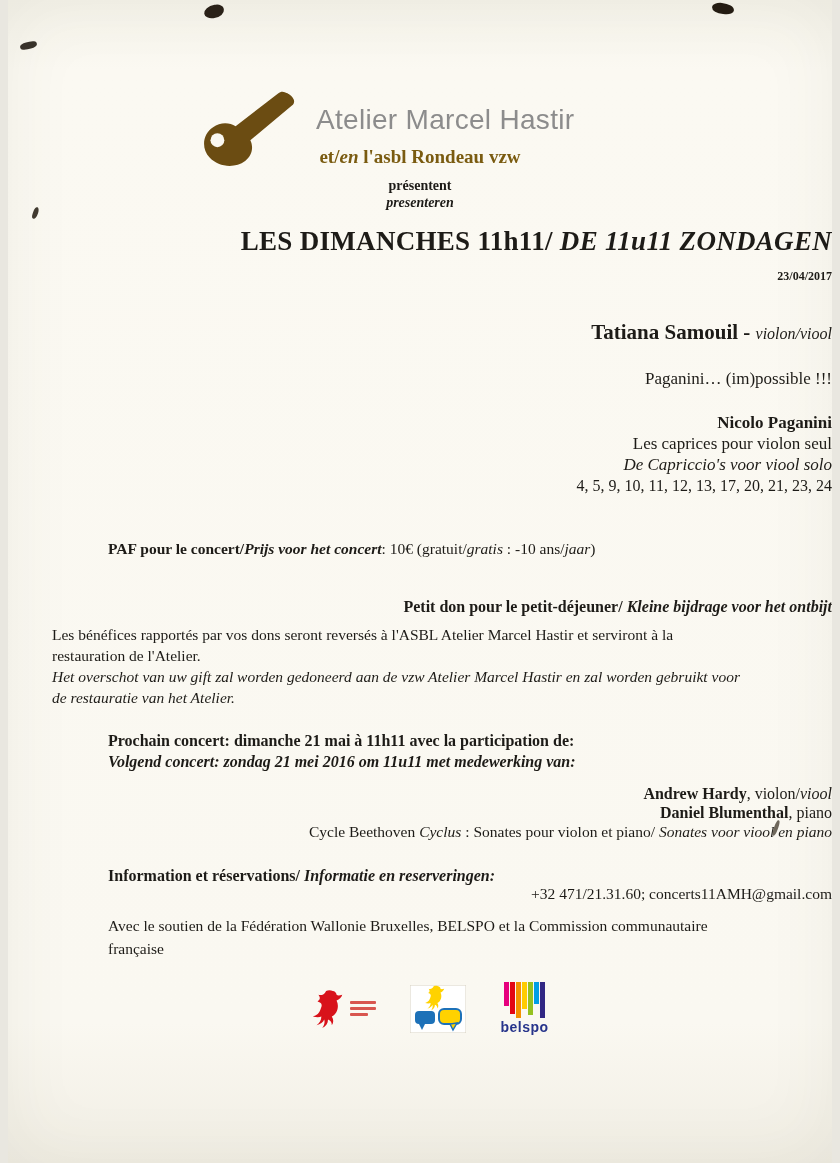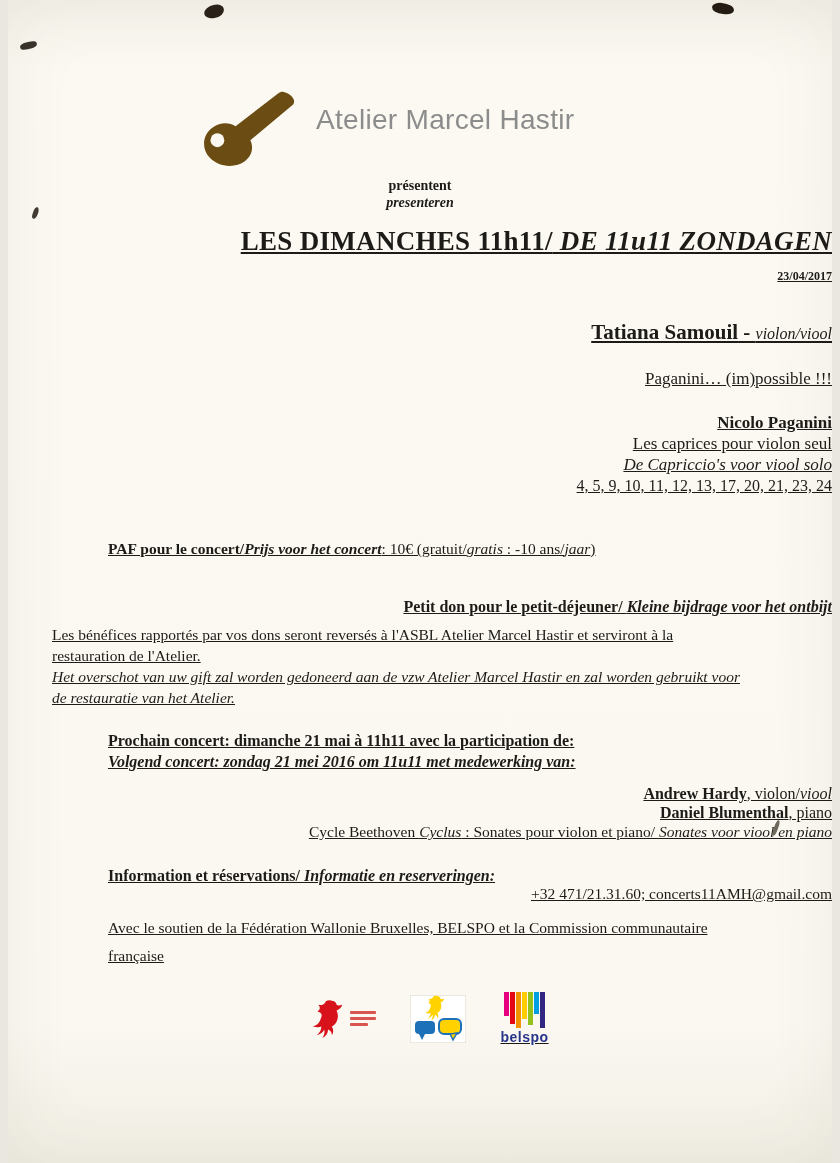--- a/index.html
+++ b/index.html
@@ -3,21 +3,20 @@
 <meta charset="utf-8">
 <style>
   * { margin:0; padding:0; box-sizing:border-box; }
   html,body { background:#e9e7e0; }
   .page {
     width:824px; height:1163px; margin:0 auto; position:relative; overflow:hidden;
     background:linear-gradient(180deg,#f5f3ea 0%,#fbf9f2 6%,#faf8f1 88%,#f1eee4 100%);
     box-shadow:inset 0 0 70px rgba(90,80,55,.07);
     color:#1d1b17;
     font-family:"Liberation Serif", serif;
-    text-decoration:underline;
   }
   .center { text-align:right;padding-left:28px; }
   .left  { padding-left:100px; padding-right:88px; }
   .b { font-weight:bold; }
   .i { font-style:italic; }
 
   
   .header { position:relative; height:210px; }
   .org-logo { position:absolute; left:186px; top:90px; width:104px; height:90px; }
   .org-name {
@@ -48,21 +47,21 @@
   .para { margin-top:8px; font-size:15.5px; line-height:21px;padding-left:44px; }
   .para.nl { margin-top:0; font-style:italic; }
 
   .next-fr { margin-top:22px; font-size:16px; font-weight:bold; line-height:21px; }
   .next-nl { font-size:16px; font-weight:bold; font-style:italic; line-height:21px; }
   .next-artists { margin-top:12px; font-size:16px; line-height:19px; }
   .cycle-line { font-size:15.5px; line-height:19px; }
 
   .info-heading { margin-top:26px; font-size:16px; font-weight:bold; }
   .contact { margin-top:0; font-size:15.5px; }
-  .support { margin-top:11px; font-size:15.5px; line-height:28px; padding-right:110px; }
+  .support { margin-top:11px; font-size:15.5px; line-height:23px; padding-right:110px; }
 
   
   .logos-row { margin-top:22px; display:flex; justify-content:center; align-items:center; gap:34px; padding-left:20px; }
   .rooster-block { display:flex; align-items:center; gap:5px; }
   .caption-lines { display:flex; flex-direction:column; gap:3px; }
   .caption-lines span { display:block; width:26px; height:3px; background:#d8564f; border-radius:1px; }
   .caption-lines span:nth-child(3) { width:18px; }
   .belspo-block { display:flex; flex-direction:column; align-items:center; }
   .belspo-stripes { display:flex; align-items:flex-start; gap:1px; height:36px; }
   .belspo-stripes i { display:block; width:5px; }
@@ -88,20 +87,21 @@
   <div class="artifact a4"></div>
   <div class="artifact a5"></div>
 
   <div class="header">
     <svg class="org-logo" viewBox="0 0 120 100" aria-hidden="true">
       <path fill="#6b4c12" d="M112,6 c4,2 5,7 1,10 L65,56 c4,8 2,18 -6,24 c-12,9 -31,7 -41,-4 c-10,-11 -8,-27 4,-35 c8,-6 19,-6 26,-1 L97,2 c5,-4 11,-1 15,4 z"></path>
       <circle cx="27" cy="56" r="8" fill="#faf8f1"></circle>
       <path fill="#6b4c12" d="M98,4 c6,-4 14,-2 16,4 c2,6 -3,10 -8,9 c3,-3 2,-7 -2,-8 c-3,-1 -5,-2 -6,-5 z"></path>
     </svg>
     <div class="org-name">Atelier Marcel Hastir</div>
+    <div class="presenter-line"><span>et/</span><span class="i">en</span><span> l'asbl Rondeau vzw</span></div>
     <div class="present-fr">présentent</div>
     <div class="present-nl">presenteren</div>
   </div>
 
   <div class="main-title center"><span>LES DIMANCHES 11h11/</span><span class="i"> DE 11u11 ZONDAGEN</span></div>
   <div class="concert-date center">23/04/2017</div>
 
   <div class="artist-line center"><span class="name">Tatiana Samouil</span><span class="b"> - </span><span class="instr">violon/viool</span></div>
 
   <div class="mission center">Paganini… (im)possible !!!</div>

